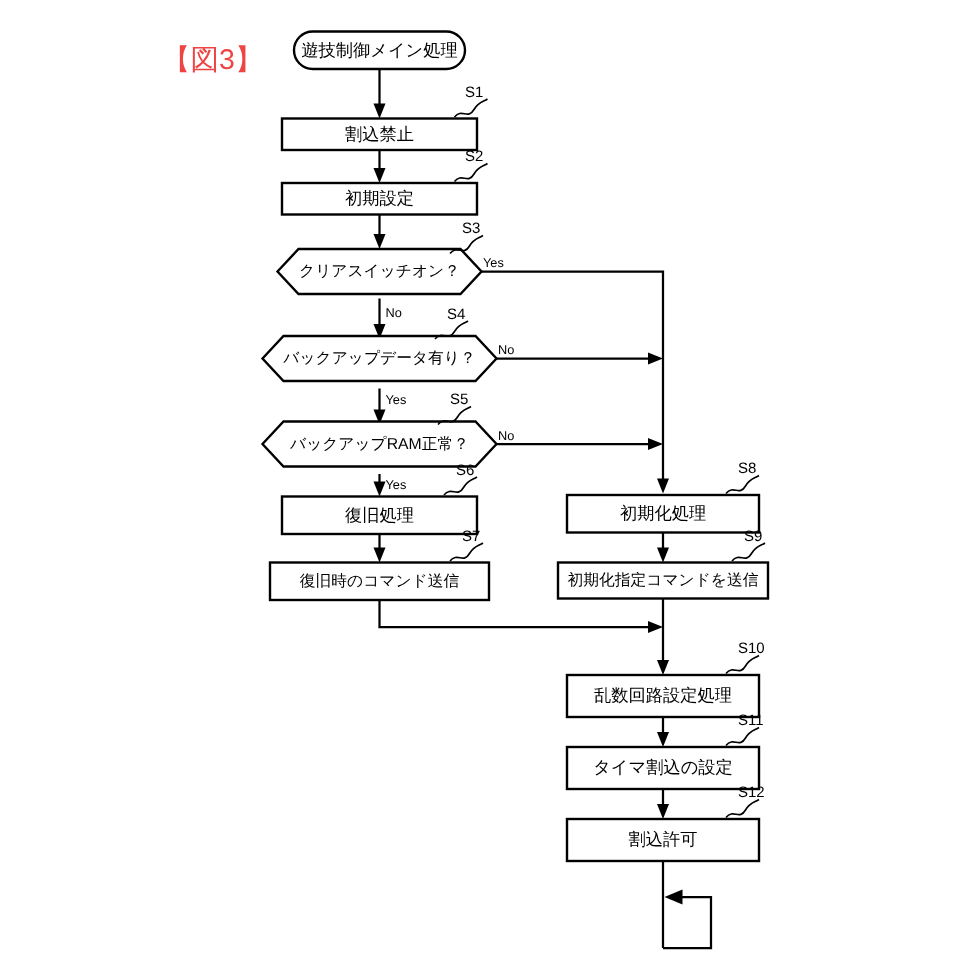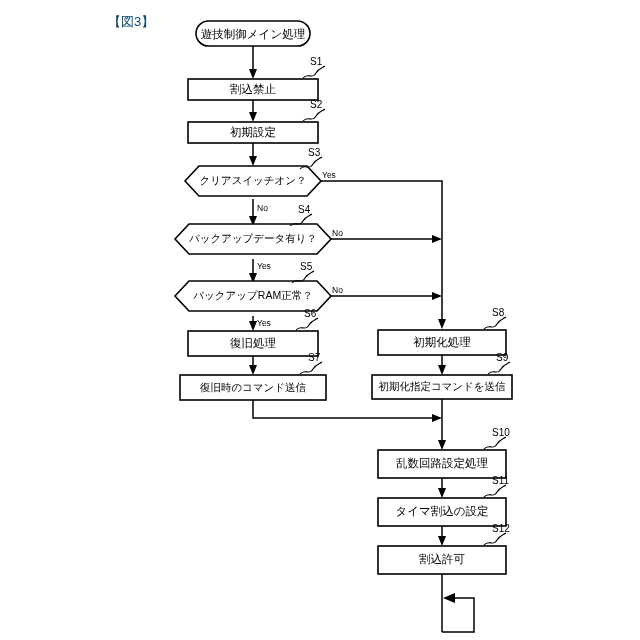--- a/index.html
+++ b/index.html
@@ -24,25 +24,25 @@
   #flow-svg {
     position: absolute;
     left: 0;
     top: 0;
     width: 640px;
     height: 640px;
   }
   .fig-label {
     position: absolute;
     left: 108px;
-    top: 13px;
-    font-size: 13px;
+    top: 27px;
+    font-size: 19px;
     letter-spacing: 0px;
     white-space: nowrap;
-    color: #0c4a6e;
+    color: #ef4444;
   }
   
   text {
     font-family: "Liberation Sans", "DejaVu Sans", sans-serif;
     fill: #000000;
   }
   .node-text {
     font-size: 11.5px;
     text-anchor: middle;
     dominant-baseline: middle;

